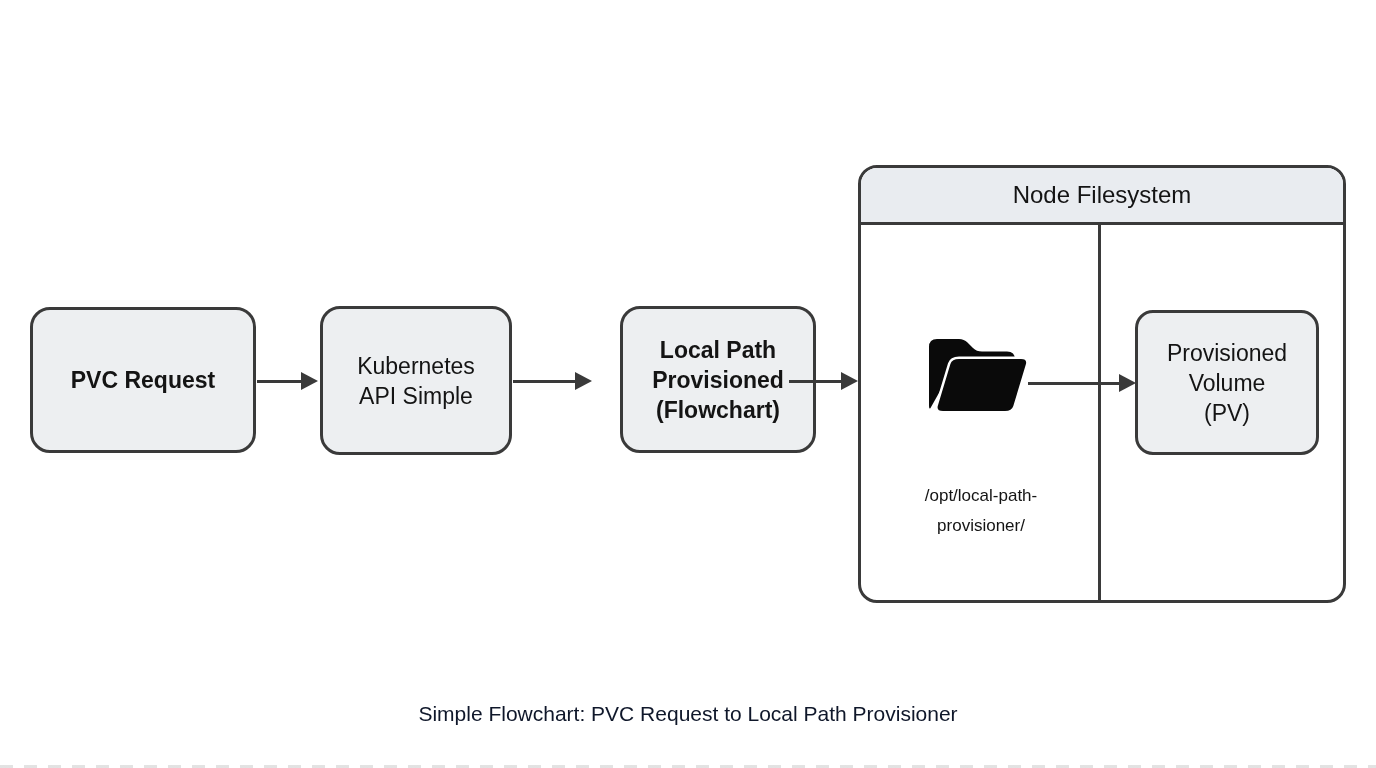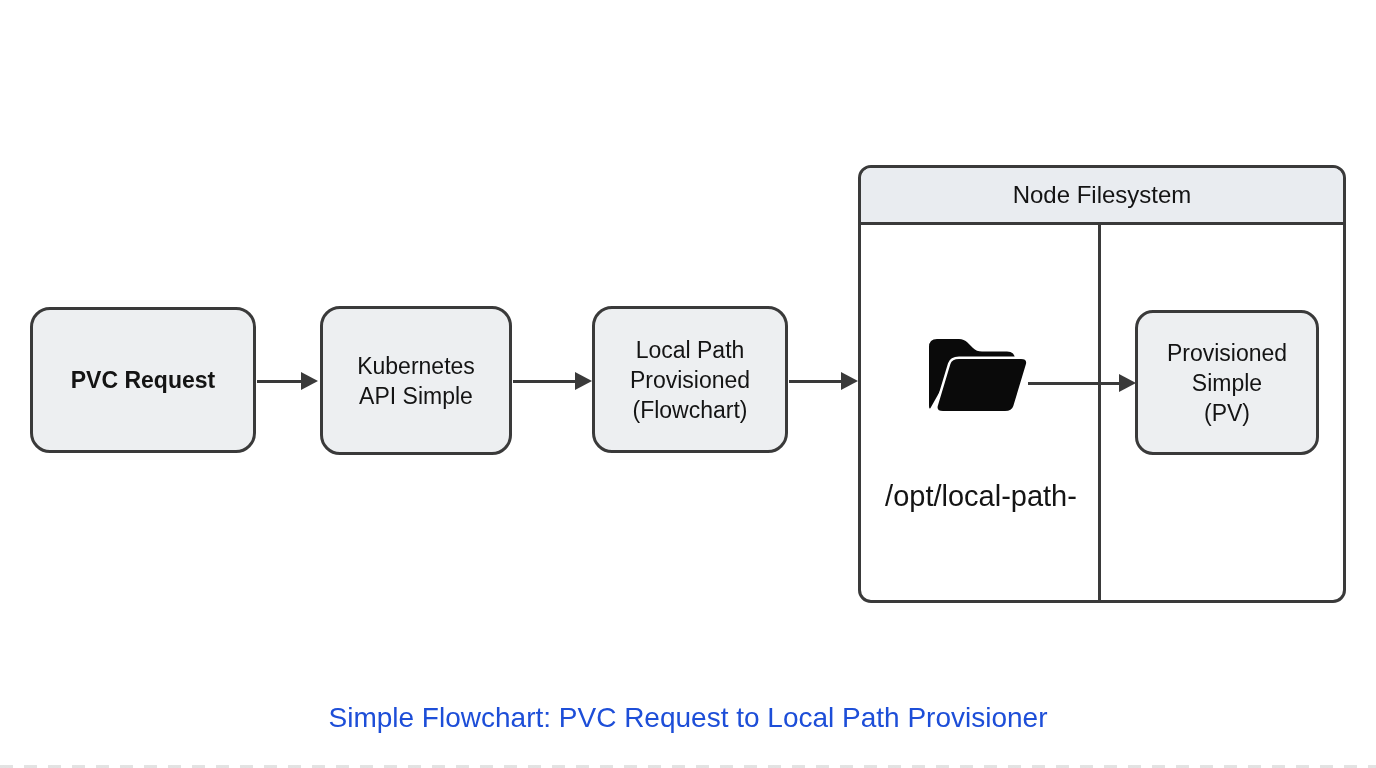--- a/index.html
+++ b/index.html
@@ -25,21 +25,21 @@
     border:3px solid var(--border);
     border-radius:20px;
     display:flex;flex-direction:column;
     align-items:center;justify-content:center;
     text-align:center;
     font-size:23px;line-height:30px;
     color:var(--text);
   }
   .box-pvc{left:30px;top:307px;width:226px;height:146px;font-weight:bold;}
   .box-api{left:320px;top:306px;width:192px;height:149px;}
-  .box-lpp{left:592px;top:306px;width:196px;height:147px;}
+  .box-lpp{left:620px;top:306px;width:196px;height:147px;font-weight:bold;}
   .box-pv{left:1135px;top:310px;width:184px;height:145px;border-radius:18px;}
 
   .arrow{
     position:absolute;display:flex;align-items:center;height:18px;
   }
   .arrow .shaft{flex:1;height:3px;background:var(--border);}
   .arrow .head{
     width:0;height:0;
     border-top:9px solid transparent;
     border-bottom:9px solid transparent;
@@ -47,21 +47,21 @@
   }
   .arrow-1{left:257px;top:372px;width:61px;}
   .arrow-2{left:513px;top:372px;width:79px;}
   .arrow-3{left:789px;top:372px;width:69px;}
   .arrow-4{left:1028px;top:374px;width:108px;}
 
   .container-box{
     position:absolute;
     left:858px;top:165px;width:488px;height:438px;
     border:3px solid var(--border);
-    border-radius:13px;
+    border-radius:19px;
     background:#fff;
     display:flex;flex-direction:column;
     overflow:hidden;
   }
   .container-header{
     height:57px;flex:0 0 57px;
     background:var(--header-fill);
     border-bottom:3px solid var(--border);
     display:flex;align-items:center;justify-content:center;
     font-size:24px;color:var(--text);
@@ -72,25 +72,25 @@
     border-right:3px solid var(--border);
     position:relative;
   }
   .cell-right{flex:1;position:relative;}
 
   .folder-icon{
     position:absolute;left:60px;top:106px;width:110px;height:88px;
   }
   .path-label{
     position:absolute;left:0;top:256px;width:240px;
-    text-align:center;font-size:29px;line-height:30px;color:var(--text);
+    text-align:center;font-size:17px;line-height:30px;color:var(--text);
   }
   .caption{
     position:absolute;left:0;top:702px;width:1376px;
-    text-align:center;font-size:28px;color:#1d4ed8;
+    text-align:center;font-size:21px;color:#0f172a;
   }
   .bottom-noise{
     position:absolute;left:0;bottom:0;width:1376px;height:3px;
     background:repeating-linear-gradient(90deg,
       rgba(70,70,70,0.28) 0px, rgba(70,70,70,0.28) 13px,
       rgba(255,255,255,0) 13px, rgba(255,255,255,0) 24px);
     opacity:.55;
   }
 </style>
 </head>
@@ -137,34 +137,35 @@
         <svg class="folder-icon" viewBox="0 0 110 88" xmlns="http://www.w3.org/2000/svg" aria-hidden="true">
 
           <path fill="#0a0a0a" d="M8,74 L8,16 Q8,8 16,8 L38,8 Q43,8 46.5,11.5 L52,17 Q55.5,20.5 61,20.5 L86,20.5
                    Q94,20.5 94,28.5 L94,46 L34,46 Q26,46 23,53 L9.5,77 Q8,79 8,74 Z"></path>
 
           <path fill="#0a0a0a" stroke="#ffffff" stroke-width="5" paint-order="stroke" stroke-linejoin="round" d="M38,28 L100,28 Q106.5,28 104.8,33.5 L92.3,75 Q90.8,80 84,80 L22,80
                    Q15.2,80 16.9,74.5 L29.4,33 Q31,28 38,28 Z"></path>
         </svg>
         <div class="path-label">
           <div>/opt/local-path-</div>
+          <div>provisioner/</div>
         </div>
       </div>
       <div class="cell-right"></div>
     </div>
   </div>
 
   <div class="arrow arrow-4">
     <div class="shaft"></div>
     <div class="head"></div>
   </div>
 
   <div class="flow-box box-pv">
     <span>Provisioned</span>
-    <span>Simple</span>
+    <span>Volume</span>
     <span>(PV)</span>
   </div>
 
   <div class="caption">Simple Flowchart: PVC Request to Local Path Provisioner</div>
 
   <div class="bottom-noise"></div>
 
 </div>
 
 </body></html>

